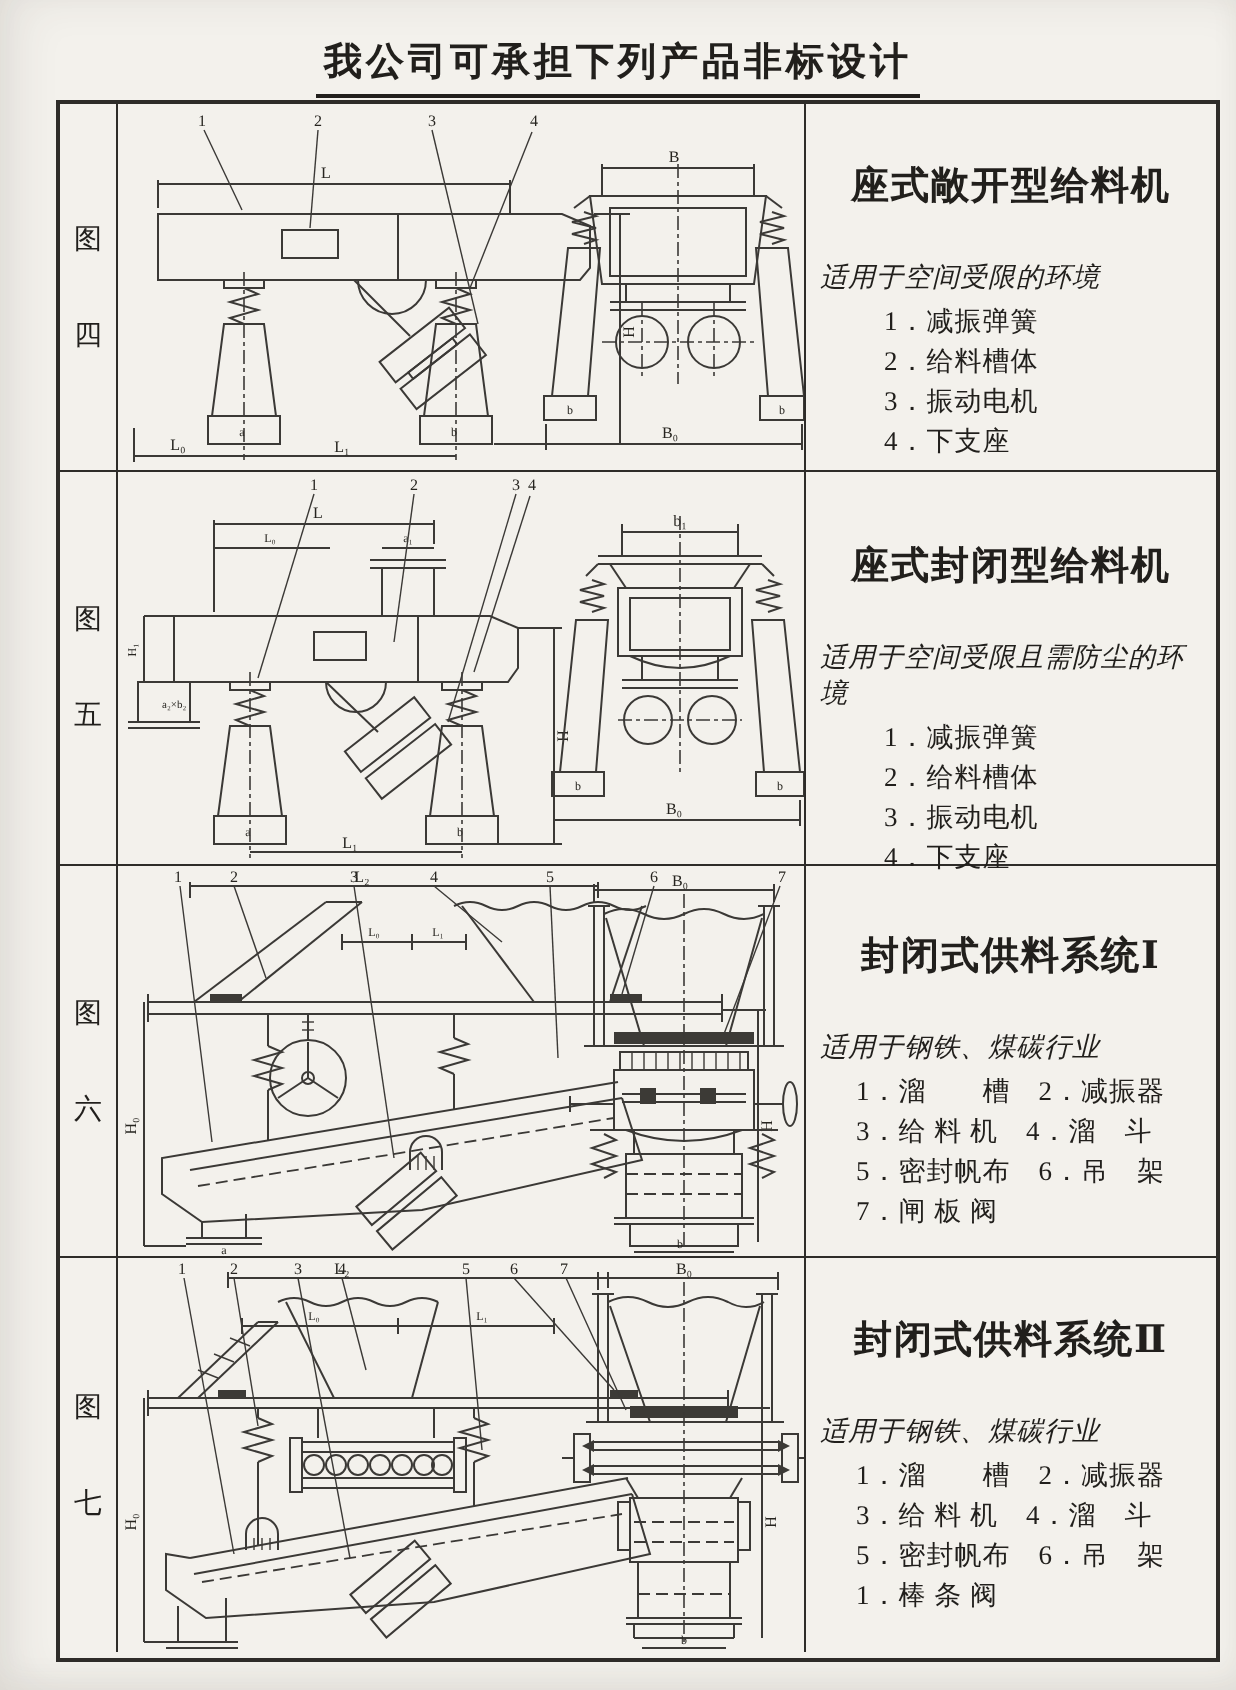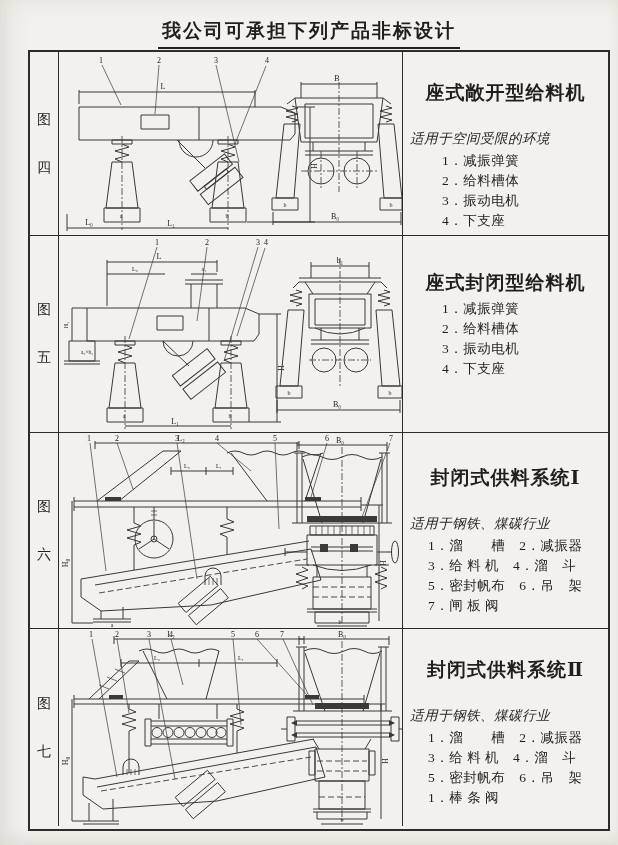--- a/index.html
+++ b/index.html
@@ -277,20 +277,21 @@
           <text class="sm" x="331" y="159" text-anchor="middle">b</text>
           <line x1="218" y1="164" x2="218" y2="177"></line>
           <line x1="341" y1="164" x2="341" y2="177"></line>
           <line x1="218" y1="174" x2="341" y2="174"></line>
           <text x="278" y="171" text-anchor="middle">B₀</text>
         </g>
       </svg>
     </div>
     <div class="text-col">
       <div class="panel-title" style="margin-top:34px">座式封闭型给料机</div>
+      <div class="panel-sub">适用于空间受限且需防尘的环境</div>
       <div class="panel-items">
         <div>1．减振弹簧</div>
         <div>2．给料槽体</div>
         <div>3．振动电机</div>
         <div>4．下支座</div>
       </div>
     </div>
   </div>
 
   <div class="row" style="height:195px">

